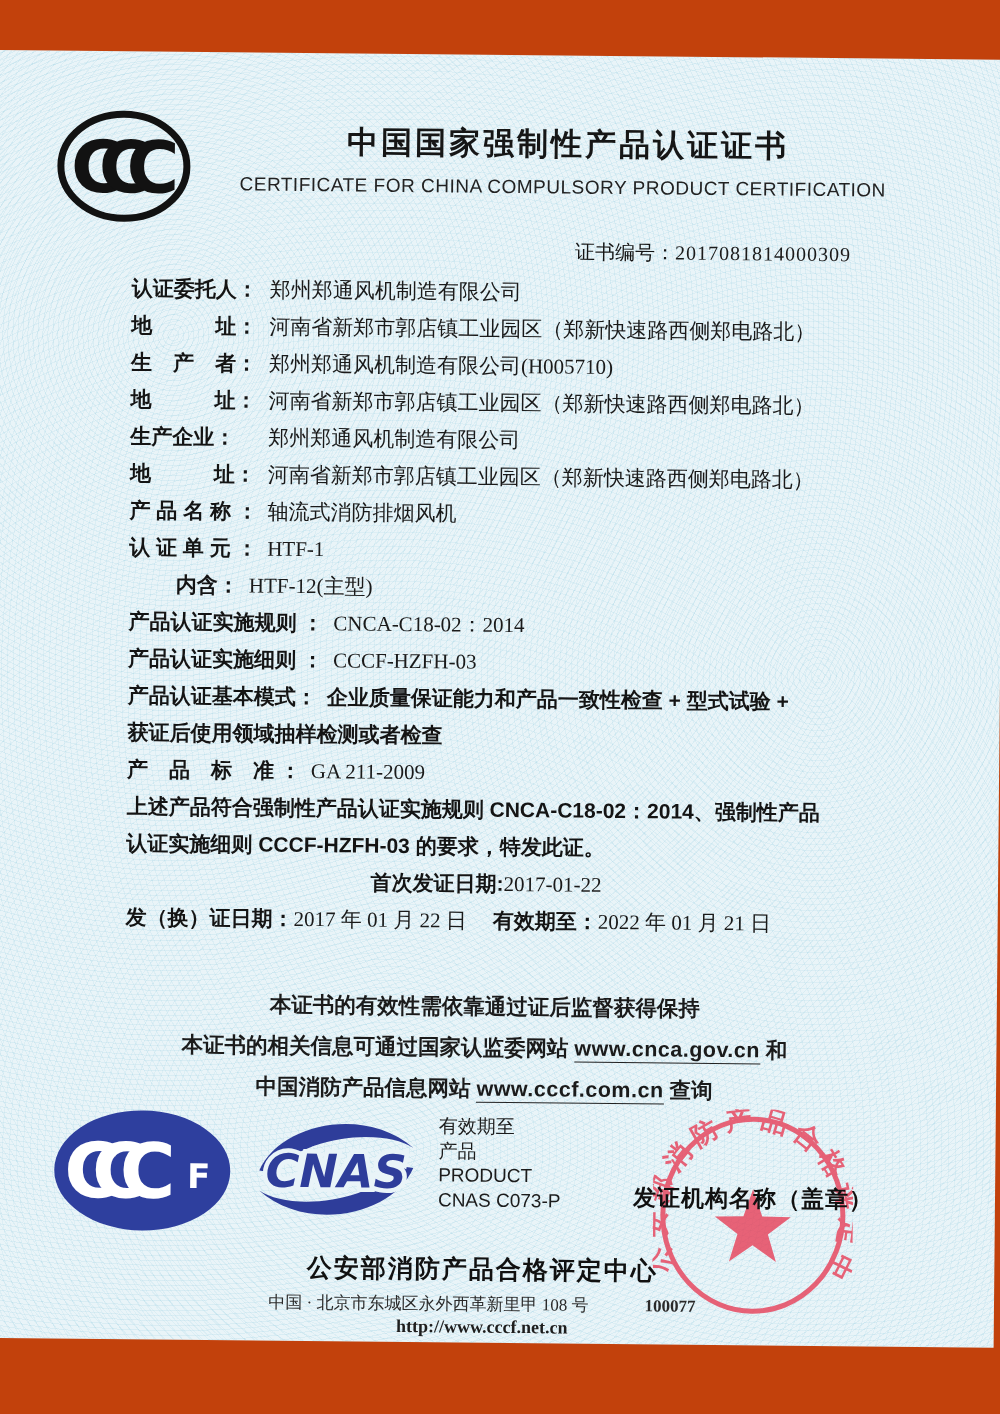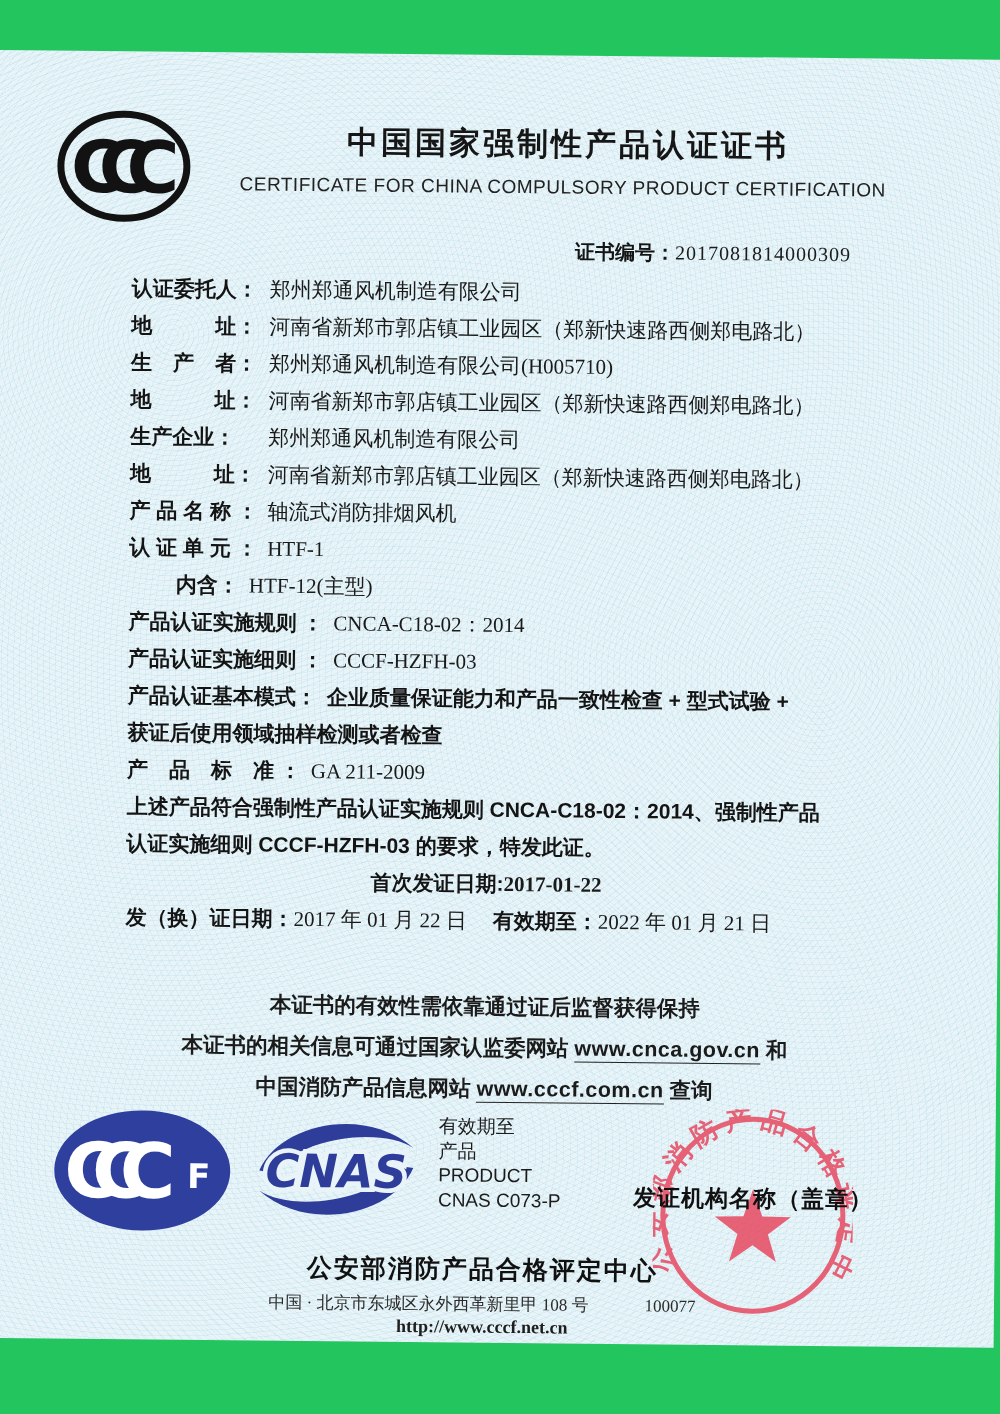--- a/index.html
+++ b/index.html
@@ -1,45 +1,45 @@
 <!DOCTYPE html>
 <html><head>
 <meta charset="utf-8">
 <style>
   html,body{margin:0;padding:0;}
   body{width:1000px;height:1414px;background:#ffffff;overflow:hidden;position:relative;
        font-family:"Liberation Sans","DejaVu Sans",sans-serif;color:#1b1b1b;}
-  .page{position:absolute;inset:0;background:#22c55e;}
+  .page{position:absolute;inset:0;background:#c2410c;}
   .paper{
     position:absolute;left:-6px;top:50px;width:1012px;height:1288px;
     background-color:#e9f4f8;
     background-image:
       repeating-radial-gradient(circle at 18% 22%, rgba(106,186,212,0.13) 0 1px, transparent 1px 5px),
       repeating-radial-gradient(circle at 82% 48%, rgba(106,186,212,0.11) 0 1px, transparent 1px 6px),
       repeating-radial-gradient(circle at 40% 85%, rgba(106,186,212,0.10) 0 1px, transparent 1px 7px);
     transform:rotate(0.55deg);transform-origin:0 0;
   }
   .abs{position:absolute;}
   
   .ccc-logo{left:62px;top:57px;width:138px;height:116px;}
   .title-cn{left:160px;top:68px;width:830px;text-align:center;font-size:31px;font-weight:bold;
             letter-spacing:3px;color:#161616;white-space:nowrap;}
   .title-en{left:120px;top:121px;width:900px;text-align:center;font-size:19px;color:#222;
             letter-spacing:0.5px;white-space:nowrap;}
   .certno{left:583px;top:183px;font-size:20px;white-space:nowrap;}
-  .certno .lb{font-weight:bold;}
+  .certno .lb{font-weight:normal;}
   .certno .num{font-family:"Liberation Serif","DejaVu Serif",serif;letter-spacing:1px;}
   
   .body-block{left:0;top:218px;width:1000px;}
   .row{height:37px;line-height:37px;padding-left:140px;font-size:21px;white-space:nowrap;}
   .lb{font-weight:bold;color:#141414;}
   .w5{display:inline-block;width:138px;}
   .vl{font-family:"Liberation Serif","DejaVu Serif",serif;color:#1a1a1a;}
   .vb{font-weight:bold;font-family:"Liberation Sans","DejaVu Sans",sans-serif;color:#141414;}
-  .strong{font-weight:bold;}
+  .strong{font-weight:normal;}
   .indent{padding-left:187px;}
   .center{padding-left:0;text-align:center;}
   .gap-l{margin-left:26px;}
   .vgap{margin-left:10px;}
   
   .notices{left:0;top:932px;width:1000px;text-align:center;font-size:21.5px;font-weight:bold;}
   .notices div{line-height:41px;white-space:nowrap;}
   .url{font-family:"Liberation Sans","DejaVu Sans",sans-serif;border-bottom:1.5px solid #222;
        padding-bottom:1px;letter-spacing:0.5px;}
   
@@ -48,21 +48,21 @@
   .acc-block{left:455px;top:1060px;font-size:19px;line-height:24.5px;color:#1c1c1c;}
   
   .stamp-svg{left:670px;top:1052px;width:200px;height:212px;z-index:5;}
   .stamp-cap{left:650px;top:1126px;font-size:23px;font-weight:bold;letter-spacing:1px;z-index:6;
              font-family:"Liberation Serif","DejaVu Serif",serif;color:#101010;white-space:nowrap;}
   
   .org{left:0;top:1198px;width:1000px;text-align:center;font-size:25px;font-weight:bold;
        letter-spacing:2px;color:#111;}
   .addr{left:0;top:1238px;width:1000px;text-align:center;font-size:17px;color:#2a2a2a;
         font-family:"Liberation Serif","DejaVu Serif",serif;white-space:nowrap;}
-  .addr .post{margin-left:56px;}
+  .addr .post{margin-left:56px;font-weight:bold;}
   .site{left:0;top:1262px;width:1000px;text-align:center;font-size:18px;color:#1e1e1e;
         font-family:"Liberation Serif","DejaVu Serif",serif;font-weight:bold;}
 </style>
 </head>
 <body>
 
 <div class="page">
   <div class="paper">
 
     <svg class="abs ccc-logo" viewBox="0 0 138 116">

